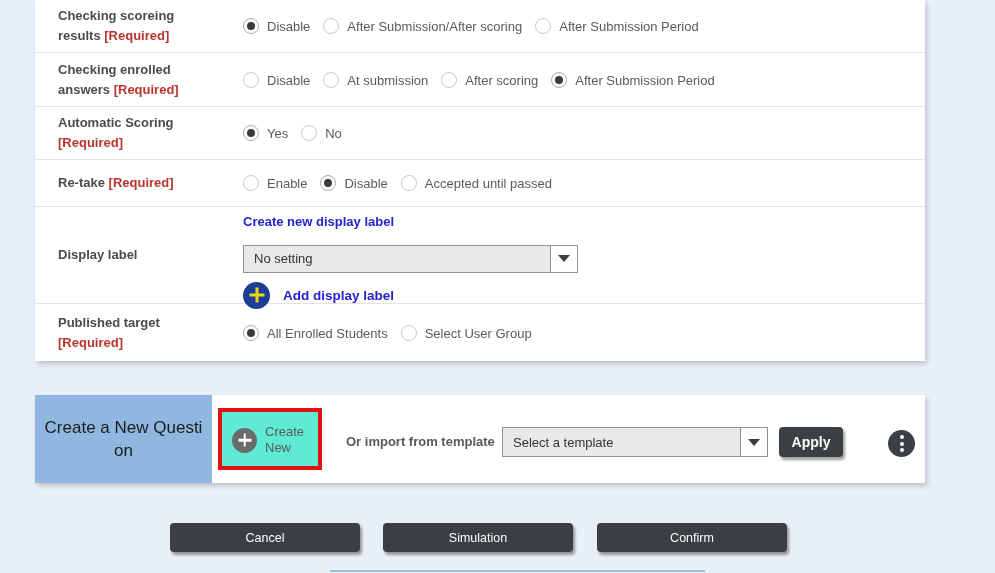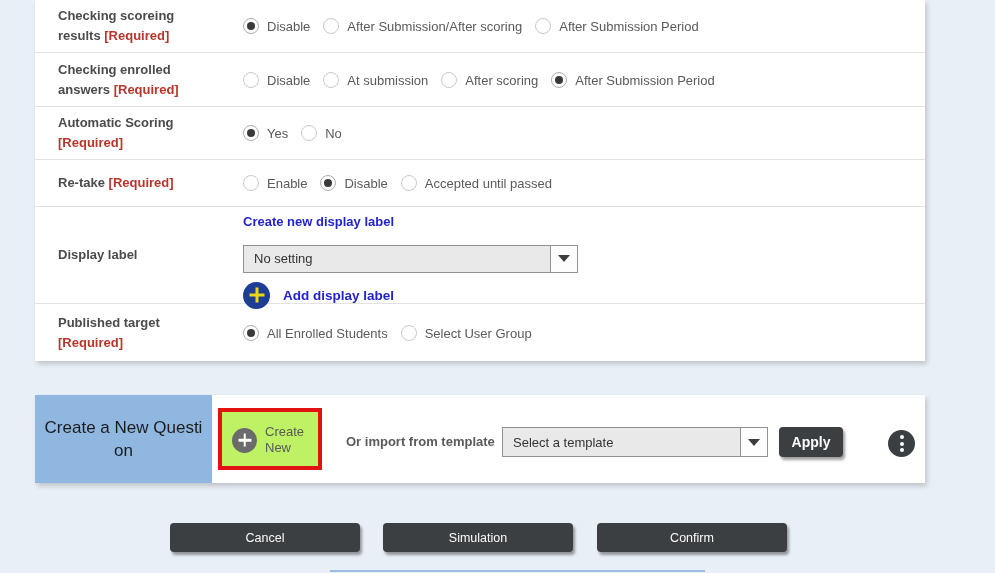--- a/index.html
+++ b/index.html
@@ -75,21 +75,21 @@
   
   .card.cq-card{left:35px;top:395px;width:890px;height:88px;text-decoration:underline;}
   .cq-title{
     position:absolute;left:0;top:0;width:177px;height:88px;background:#8fb7e0;
     display:flex;align-items:center;justify-content:center;text-align:center;
     font-size:17px;color:#1c1c1c;line-height:23px;padding:0 5px;box-sizing:border-box;
     word-break:break-all;
   }
   .highlight-box{
     position:absolute;left:183px;top:13px;width:104px;height:62px;
-    border:4px solid #e01212;background:#bef264;box-sizing:border-box;
+    border:4px solid #e01212;background:#5eead4;box-sizing:border-box;
   }
   .create-new{
     position:absolute;left:10px;top:12px;display:flex;align-items:center;cursor:pointer;
   }
   .plus-gray{
     width:25px;height:25px;border-radius:50%;background:#6b6b6b;
     position:relative;flex:none;
   }
   .plus-gray::before,.plus-gray::after{
     content:"";position:absolute;background:#fff;left:50%;top:50%;

